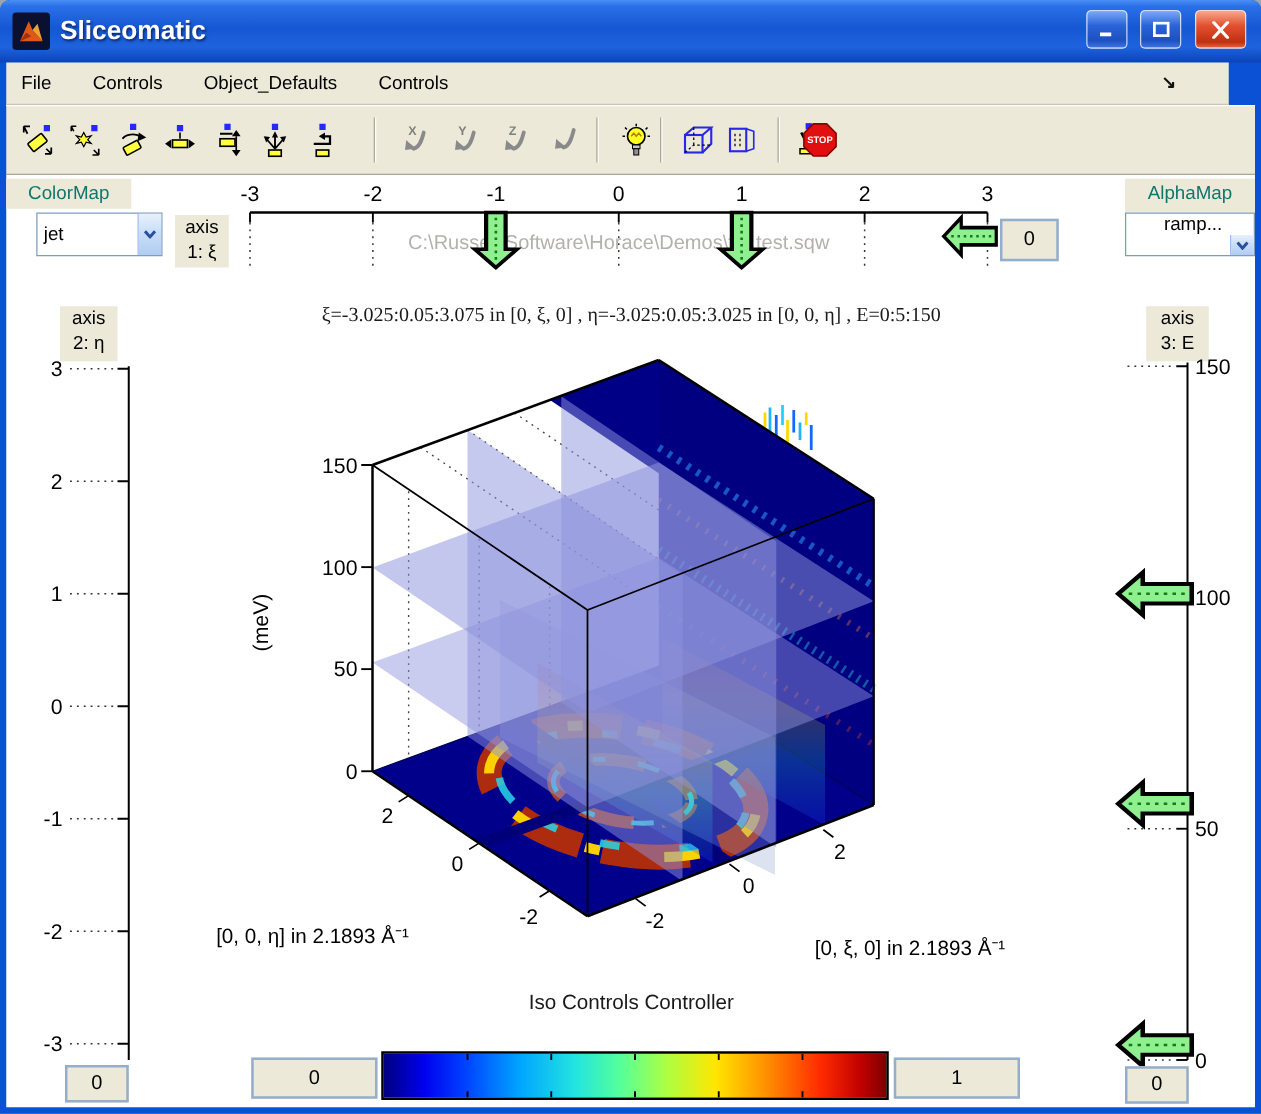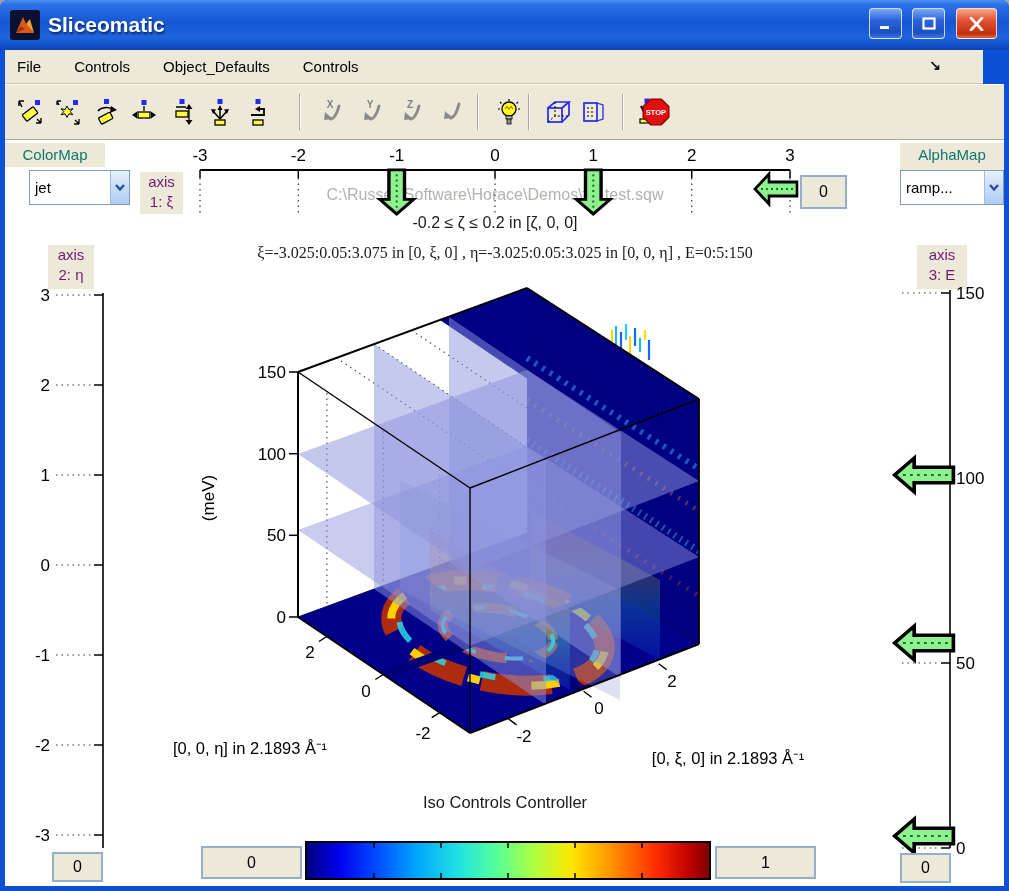--- a/index.html
+++ b/index.html
@@ -34,21 +34,21 @@
   
   .toolbar{position:absolute;left:5px;top:84px;width:999px;height:56px;background:#ece9d8;
     border-top:1px solid #fff;border-bottom:1px solid #aca899;}
   .tbtn{position:absolute;top:7px;width:36px;height:42px;display:flex;align-items:center;justify-content:center;
     border:1px solid transparent;border-radius:2px;}
   .tsep{position:absolute;top:9px;width:2px;height:36px;border-left:1px solid #aca899;border-right:1px solid #ffffff;}
   
   .figure{position:absolute;left:5px;top:140px;width:999px;height:746px;background:#ffffff;}
   .figure > *{position:absolute;}
   .uilabel{background:#ece9d8;color:#0f766e;text-align:center;font-size:15px;}
-  .axlabel{background:#ece9d8;color:#701a75;text-align:center;font-size:15px;line-height:20px;overflow:hidden;}
+  .axlabel{background:#ece9d8;color:#000000;text-align:center;font-size:15px;line-height:20px;overflow:hidden;}
   .editbox{background:#ece9d8;border:2px solid #94aecb;color:#000;text-align:center;
     font-size:16px;display:flex;align-items:center;justify-content:center;}
   .combo{border:1px solid #7f9db9;background:#fff;display:flex;align-items:center;height:35px;
     font-size:15px;padding-left:5px;color:#000;}
   .combo-btn{margin-left:auto;width:19px;height:100%;
     background:linear-gradient(180deg,#e8f1fc,#cadef8 45%,#b0cdf4);
     border-left:1px solid #9ebcf0;display:flex;align-items:center;justify-content:center;}
   .graytext{color:#b3b1ae;font-size:16px;text-align:center;white-space:nowrap;}
   .blacktext{color:#1a1a1a;font-size:16px;text-align:center;white-space:nowrap;}
   .bottomstrip{position:absolute;left:0;top:886px;width:1009px;height:5px;background:#0a51d5;}
@@ -250,31 +250,30 @@
     <div class="uilabel" style="left:0;top:3px;width:100px;height:24px;line-height:24px;">ColorMap</div>
     <div class="combo" style="left:0;top:30px;width:101px;margin-left:24px;">
       <span>jet</span>
       <span class="combo-btn">
         <svg width="10" height="7" viewBox="0 0 10 7">
             <path d="M1 1 L5 5.5 L9 1" fill="none" stroke="#2b4f9e" stroke-width="2.4"></path>
           </svg>
       </span>
     </div>
     <div class="uilabel" style="left:895px;top:3px;width:104px;height:32px;line-height:24px;">AlphaMap</div>
-    <div class="combo" style="left:895px;top:30px;width:104px;">
+    <div class="combo" style="left:895px;top:30px;width:104px;flex-direction:column;">
       <span>ramp...</span>
       <span class="combo-btn">
         <svg width="10" height="7" viewBox="0 0 10 7">
             <path d="M1 1 L5 5.5 L9 1" fill="none" stroke="#2b4f9e" stroke-width="2.4"></path>
           </svg>
       </span>
     </div>
 
     <div class="graytext" style="left:150px;top:46px;width:680px;">C:\Russell\Software\Horace\Demos\fe_test.sqw</div>
-    <div class="blacktext" style="left:150px;top:74px;width:680px;">-0.2 ≤ ζ ≤ 0.2 in [ζ, 0, 0]</div>
     <div class="blacktext" style="left:80px;top:104px;width:840px;font-family:Liberation Serif, serif;">ξ=-3.025:0.05:3.075 in [0, ξ, 0] , η=-3.025:0.05:3.025 in [0, 0, η] , E=0:5:150</div>
 
     <svg style="left:135px;top:2px;" width="730" height="78" viewBox="0 0 730 78">
       <line x1="60" y1="28" x2="650" y2="28" stroke="#000" stroke-width="2"></line>
       <g stroke="#000" stroke-width="1.5">
         <line x1="60" y1="28" x2="60" y2="36"></line>
           <line x1="158.3" y1="28" x2="158.3" y2="36"></line>
         <line x1="256.7" y1="28" x2="256.7" y2="36"></line>
           <line x1="355" y1="28" x2="355" y2="36"></line>
         <line x1="453.3" y1="28" x2="453.3" y2="36"></line>

